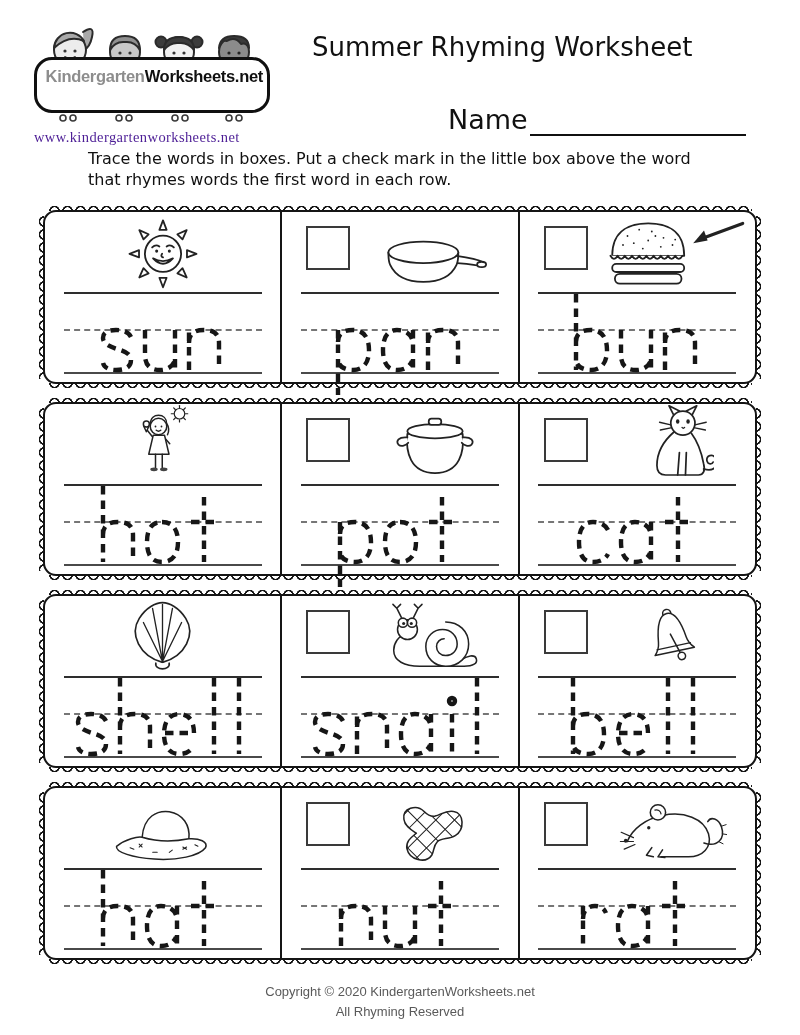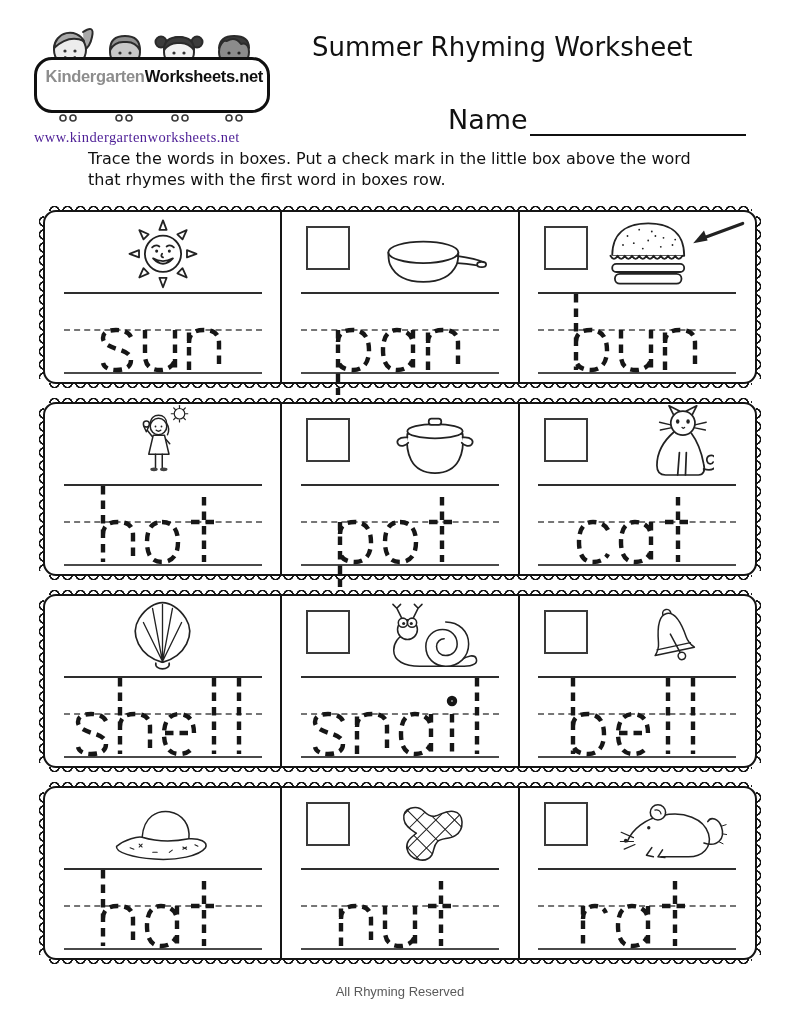--- a/index.html
+++ b/index.html
@@ -131,21 +131,21 @@
 
 <div class="title">Summer Rhyming Worksheet</div>
 
 <div class="name-row">
   <span>Name</span>
   <span class="name-line"></span>
 </div>
 
 <div class="instructions">
   <div>Trace the words in boxes. Put a check mark in the little box above the word</div>
-  <div>that rhymes with the first word in boxes row.</div>
+  <div>that rhymes words the first word in each row.</div>
 </div>
 
 <div id="rows">
     <div class="row-box">
       <div class="sc sc-t"></div>
       <div class="sc sc-b"></div>
       <div class="sc sc-l"></div>
       <div class="sc sc-r"></div>
       <div class="row-inner">
         <div class="cell">
@@ -582,14 +582,15 @@
                 <path d="M16,-24 L16,41 M3,1 L31,1"></path>
               </g>
             </svg>
           </div>
         </div>
       </div>
     </div>
   </div>
 
 <div class="footer">
+  <div>Copyright © 2020 KindergartenWorksheets.net</div>
   <div>All Rhyming Reserved</div>
 </div>
 
 </body></html>

